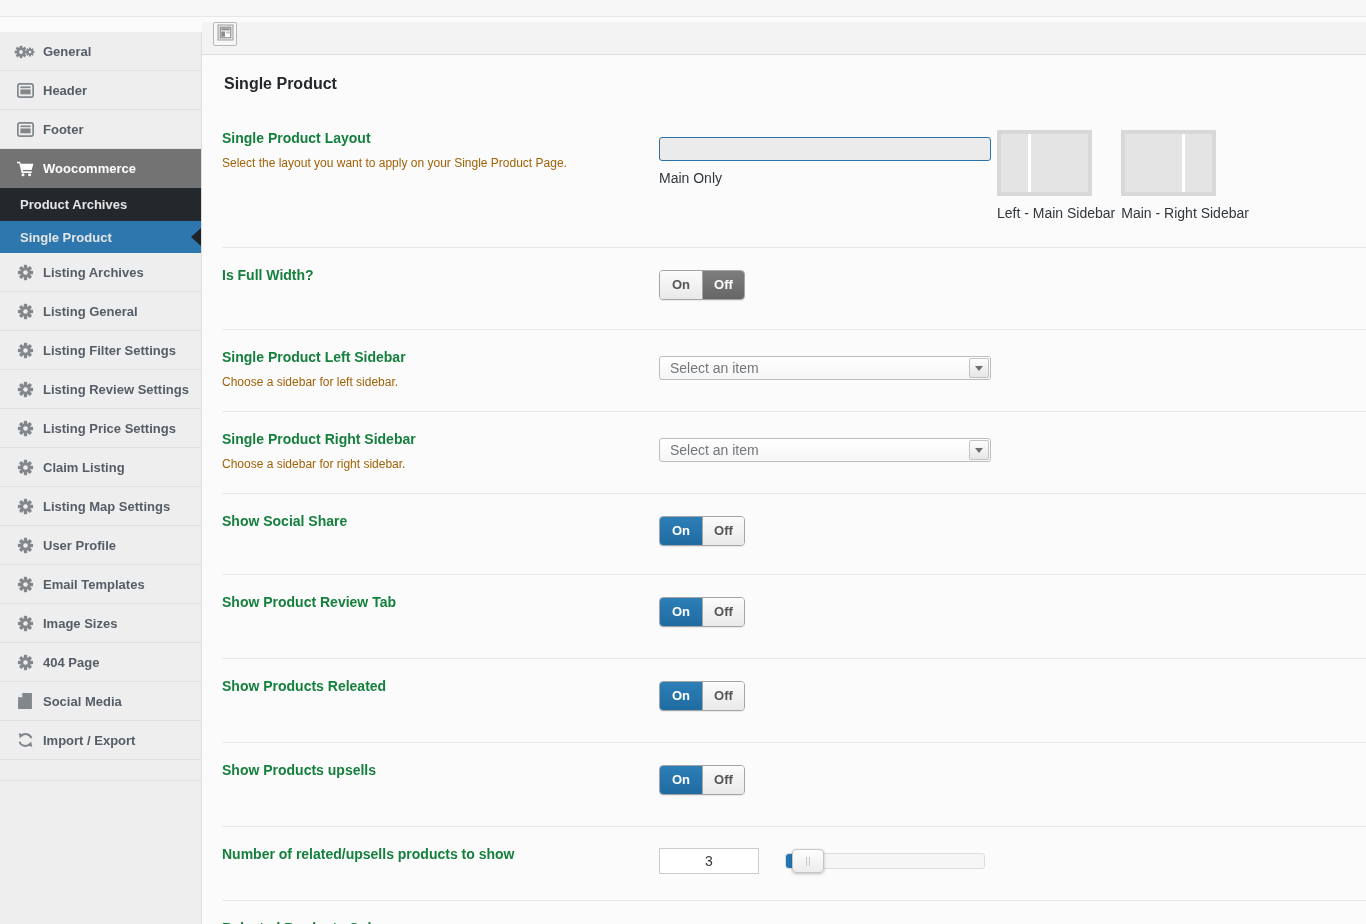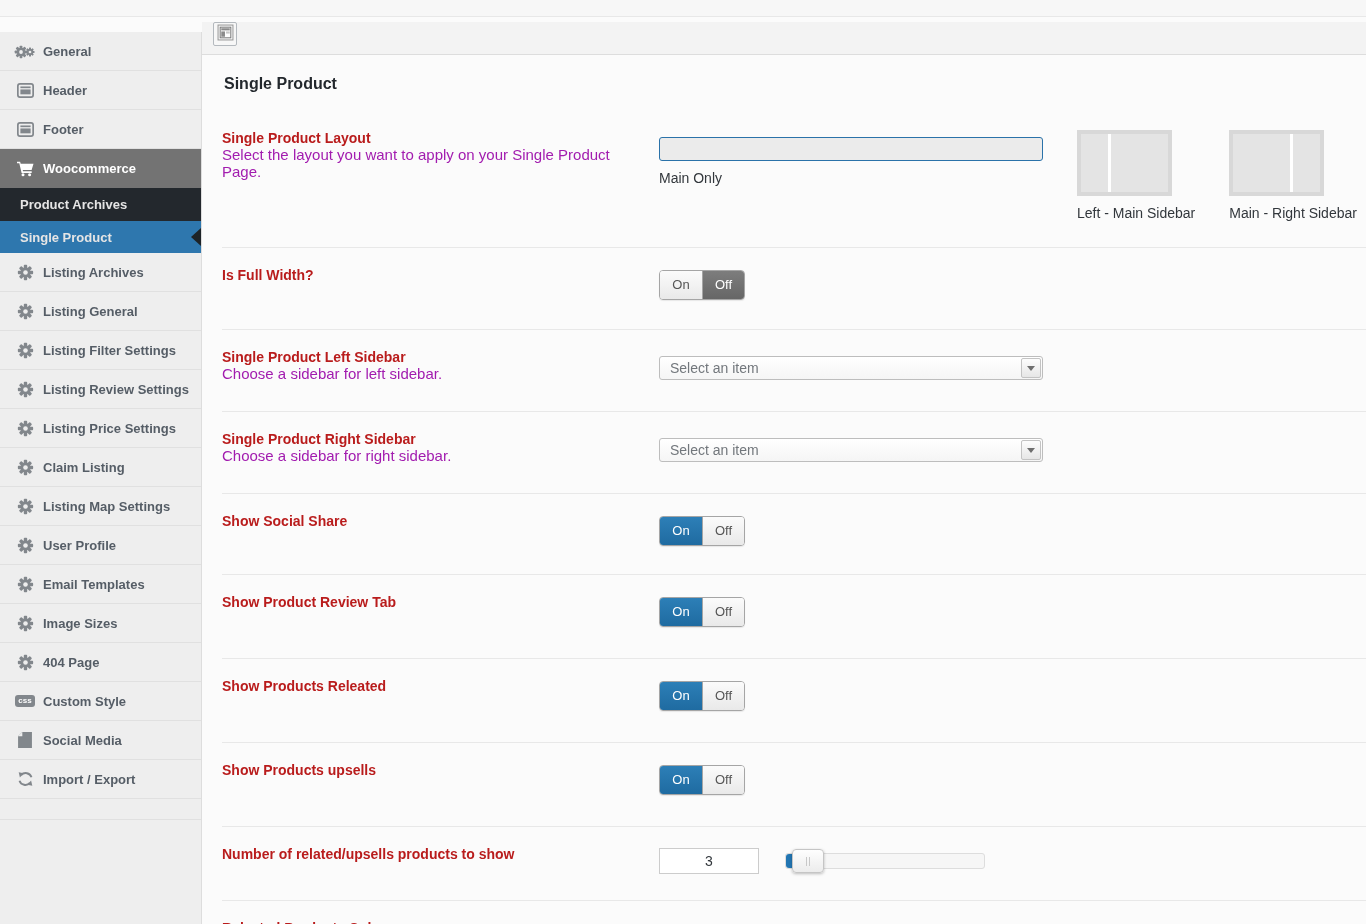--- a/index.html
+++ b/index.html
@@ -42,47 +42,47 @@
   #toolbar { height:33px; background:#f3f3f3; border-bottom:1px solid #ddd; }
   #layoutBtn { margin:5px 0 0 11px; width:24px; height:24px; background:#f7f7f7;
     border:1px solid #b4b9be; border-radius:2px; padding:2px; cursor:pointer;
     display:flex; align-items:center; justify-content:center; }
   #main { padding:0 0 0 20px; }
   #page-title { font-size:16px; font-weight:bold; color:#23282d;
     padding:20px 0 18px 2px; }
 
   .row { display:flex; border-bottom:1px solid #e8e8e8; padding-top:19px; }
   .row .lbl-col { flex:0 0 437px; padding-right:20px; }
-  .row .lbl { font-size:14px; font-weight:bold; color:#b91c1c; }
-  .row .desc { font-size:15px; color:#a21caf; }
+  .row .lbl { font-size:14px; font-weight:bold; color:#15803d; }
+  .row .desc { font-size:12px; color:#a16207; margin-top:10px; }
   .row .ctl-col { flex:1; }
 
   
-  .lay-wrap { display:flex; align-items:flex-start;gap:28px; }
+  .lay-wrap { display:flex; align-items:flex-start; }
   .lay-opt { margin-right:6px; cursor:pointer; }
   .thumb { width:95px; height:66px; background:#fff; border:4px solid #d8d8d8;
     display:flex; }
   .thumb.sel { border-color:#2a72a9; background:#ebebeb; }
   .thumb .pane { background:#e4e4e4; height:100%; }
   .thumb .gap { width:3px; background:#fff; height:100%; }
   .lay-cap { font-size:14px; color:#32373c; margin-top:9px; white-space:nowrap; }
 
   
   .toggle { display:inline-flex; margin-top:3px; border:1px solid #a5a5a5;
     border-radius:4px; overflow:hidden; cursor:pointer;
     box-shadow:0 1px 1px rgba(0,0,0,.08); }
   .tseg { width:42px; height:28px; line-height:28px; text-align:center;
-    font-size:13px; font-weight:normal; }
+    font-size:13px; font-weight:bold; }
   .tseg.light { background:linear-gradient(#fbfbfb,#e9e9e9); color:#555; }
   .tseg.blue { background:linear-gradient(#2d7fb7,#1f6ba1); color:#fff; }
   .tseg.dark { background:linear-gradient(#7d7d7d,#666); color:#fff; }
   .tseg + .tseg { border-left:1px solid #a5a5a5; }
 
   
-  .sel { position:relative; width:384px; height:24px; margin-top:7px;
+  .sel { position:relative; width:332px; height:24px; margin-top:7px;
     background:linear-gradient(#fff,#f5f5f5); border:1px solid #bdbdbd;
     border-radius:3px; cursor:pointer; }
   .sel .sel-val { font-size:14px; color:#72777c; line-height:22px;
     padding-left:10px; display:block; }
   .sel .sel-btn { position:absolute; right:1px; top:1px; width:20px; height:20px;
     background:linear-gradient(#fdfdfd,#e6e6e6); border:1px solid #c3c3c3;
     border-radius:2px; display:flex; align-items:center; justify-content:center; }
   .sel .tri { width:0; height:0; border-left:4px solid transparent;
     border-right:4px solid transparent; border-top:5px solid #6e6e6e; }
 
@@ -336,26 +336,20 @@
             <rect x="8" y="1" width="4" height="18" rx="1"></rect>
             <rect x="8" y="1" width="4" height="18" rx="1" transform="rotate(45 10 10)"></rect>
             <rect x="8" y="1" width="4" height="18" rx="1" transform="rotate(90 10 10)"></rect>
             <rect x="8" y="1" width="4" height="18" rx="1" transform="rotate(135 10 10)"></rect>
             <circle cx="10" cy="10" r="6"></circle>
           </g>
           <circle cx="10" cy="10" r="2.7" fill="#eeeeee"></circle>
         </svg>
       </span>
       <span class="sb-label">404 Page</span>
-    </div>
-    <div class="sb-item">
-      <span class="sb-ico">
-        <span class="cssbadge">css</span>
-      </span>
-      <span class="sb-label">Custom Style</span>
     </div>
     <div class="sb-item">
       <span class="sb-ico">
         <svg width="14" height="16" viewBox="0 0 13 15">
           <path fill="#82878c" d="M4 0h9v15H0V4z"></path>
           <path fill="#eeeeee" d="M4 0v4H0z"></path>
         </svg>
       </span>
       <span class="sb-label">Social Media</span>
     </div>

